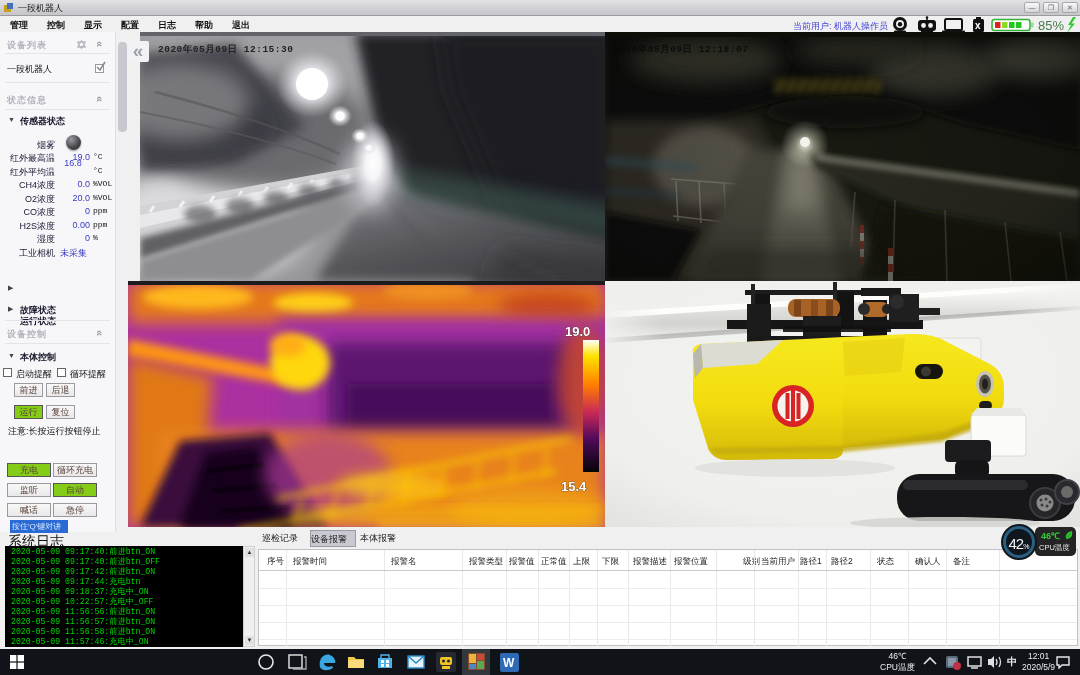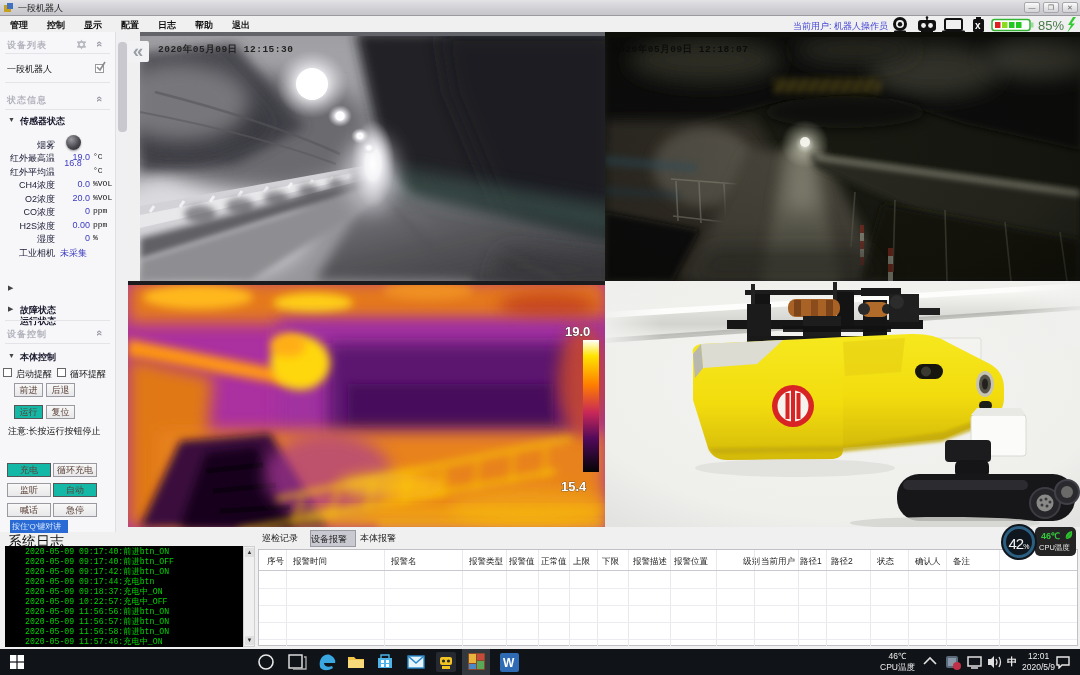--- a/index.html
+++ b/index.html
@@ -25,25 +25,25 @@
   .chev { position:absolute; font-size:11px; color:#9a9aa4; transform:rotate(90deg); font-weight:bold; }
   .boldrow { position:absolute; left:20px; font-size:9px; color:#16162a; font-weight:bold; }
   .tri { position:absolute; left:8px; font-size:7px; color:#444; }
   .slabel { position:absolute; font-size:9px; color:#20203a; text-align:right; width:52px; left:3px; }
   .sval { position:absolute; font-size:9px; color:#3a3ac0; text-align:right; width:34px; left:56px; }
   .sunit { position:absolute; font-size:8px; color:#111; left:93px; font-family:"Liberation Mono",monospace; }
   .divline { position:absolute; left:5px; width:105px; height:1px; background:#e4e4e8; }
   .cbx { position:absolute; width:9px; height:9px; border:1px solid #666; background:#fff; }
   .sbtn { position:absolute; height:14px; background:linear-gradient(#f8f8f8,#e8e8ea); border:1px solid #9a9aa0;
     font-size:9px; color:#5a4038; text-align:center; line-height:13px; }
-  .sbtn.green { background:#14b8a6; border:1px solid #555; }
+  .sbtn.green { background:#84cc16; border:1px solid #555; }
   
   #loglabel { left:8px; top:533px; font-size:14px; color:#111; }
   #logterm { left:5px; top:546px; width:238px; height:101px; background:#000; overflow:hidden;
-     font-family:"Liberation Mono",monospace; font-size:8.2px; color:#00d400; line-height:10px; padding:1px 0 0 20px; white-space:pre; }
+     font-family:"Liberation Mono",monospace; font-size:8.2px; color:#00d400; line-height:10px; padding:1px 0 0 6px; white-space:pre; }
   #logscroll { left:243px; top:546px; width:12px; height:101px; background:#f0f0f0; border:1px solid #d0d0d0; }
   
   .vid { position:absolute; overflow:hidden; }
   #vtl { left:140px; top:32px;  width:477px; height:249px; background:#a3a3a3; }
   #vtr { left:605px; top:32px;  width:505px; height:249px; background:#15160f; }
   #vbl { left:128px; top:281px; width:477px; height:246px; background:#a03098; }
   #vbr { left:605px; top:282px; width:475px; height:245px; background:#efefed; }
   .tstamp { position:absolute; top:11px; left:18px; font-size:9.5px; font-weight:bold; color:#1a1a1a;
      font-family:"Liberation Mono",monospace; letter-spacing:0.5px; }
   #collapsebtn { left:128px; top:41px; width:21px; height:21px; background:#f2f2f4; border-radius:2px;

